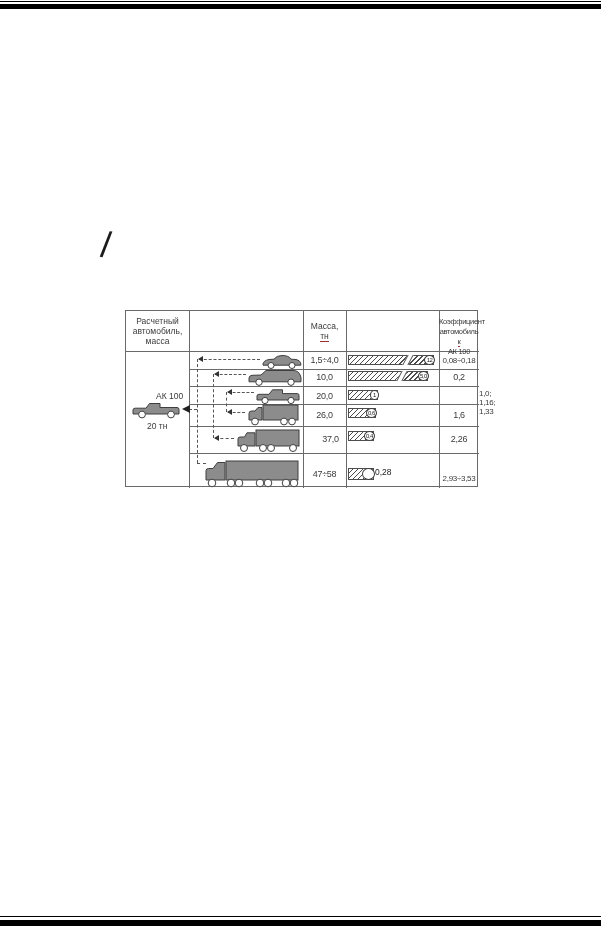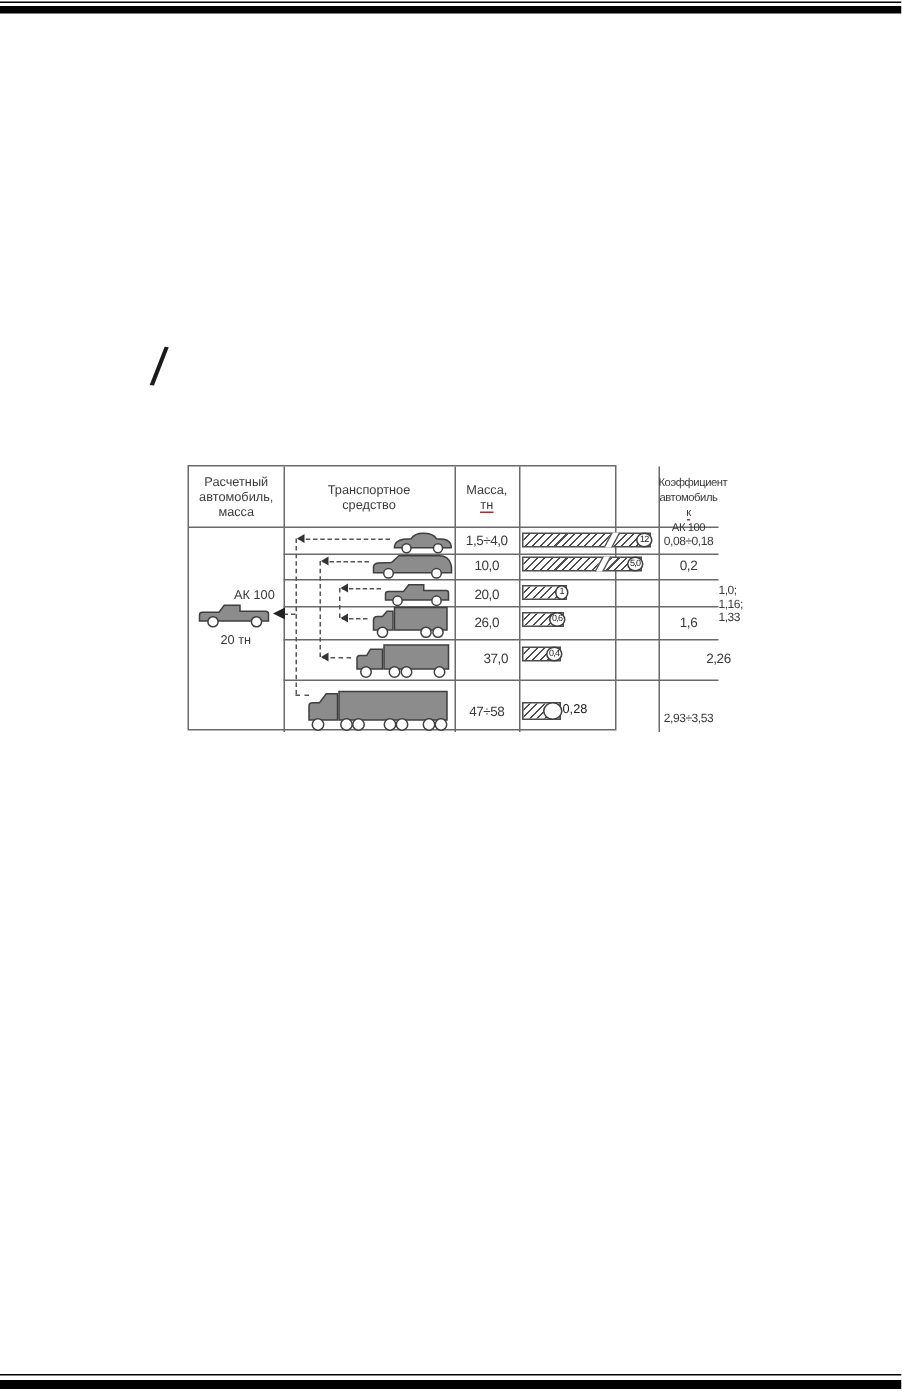--- a/index.html
+++ b/index.html
@@ -17,21 +17,21 @@
     font-family:"Liberation Sans",sans-serif;color:var(--text);
   }
   .abs{position:absolute;}
   .rule{position:absolute;left:0;width:601px;background:#000;}
   .slash{
     position:absolute;left:101px;top:224px;font-size:36px;font-weight:400;
     color:#1a1a1a;transform:rotate(6deg);
   }
   
   .tbl{
-    position:absolute;left:125px;top:310px;width:286px;height:177px;
+    position:absolute;left:125px;top:310px;width:353px;height:177px;
     border:1px solid var(--line_gray);font-size:8.5px;line-height:10px;
   }
   .vline{position:absolute;top:0;width:1px;height:177px;background:var(--line_gray);}
   .hline{position:absolute;height:1px;background:var(--line_gray);}
   .hcell{position:absolute;text-align:center;color:var(--text);}
   .u-red{border-bottom:1px solid var(--underline_red);}
   .u-green{border-bottom:1px solid var(--underline_green);}
   .val{position:absolute;text-align:center;font-size:9px;line-height:9px;letter-spacing:-0.3px;}
   
   .dash-h{position:absolute;height:0;border-top:1px dashed #555;}
@@ -81,24 +81,20 @@
   <div class="hline" style="left:63px;width:290px;top:75px;"></div>
   <div class="hline" style="left:63px;width:290px;top:93px;"></div>
   <div class="hline" style="left:63px;width:290px;top:115px;"></div>
   <div class="hline" style="left:63px;width:290px;top:142px;"></div>
 
   <div class="hcell" style="left:0;top:5px;width:63px;">
     <div>Расчетный</div>
     <div>автомобиль,</div>
     <div>масса</div>
   </div>
-  <div class="hcell" style="left:63px;top:10px;width:114px;">
-    <div>Транспортное</div>
-    <div>средство</div>
-  </div>
   <div class="hcell" style="left:177px;top:10px;width:43px;">
     <div>Масса,</div>
     <div><span class="u-red">тн</span></div>
   </div>
   <div class="hcell" style="left:313px;top:6px;width:40px;font-size:7.5px;letter-spacing:-0.3px;">
     <div>Коэффициент</div>
     <div><span>автомобиль</span>
          <span class="u-red">к</span></div>
     <div>АК 100</div>
   </div>
@@ -200,16 +196,16 @@
   </div>
   <div class="count-out" style="left:249px;top:157px;">0,28</div>
 
   <div class="val" style="left:313px;top:45px;width:40px;font-size:8px;">0,08÷0,18</div>
   <div class="val" style="left:313px;top:62px;width:40px;">0,2</div>
   <div class="val" style="left:313px;top:78px;width:40px;font-size:8px;padding-left:40px;">
     <div>1,0; 1,16;</div>
     <div>1,33</div>
   </div>
   <div class="val" style="left:313px;top:100px;width:40px;">1,6</div>
-  <div class="val" style="left:313px;top:124px;width:40px;margin-left:20px;">2,26</div>
+  <div class="val" style="left:313px;top:124px;width:40px;">2,26</div>
   <div class="val" style="left:313px;top:163px;width:40px;font-size:8px;">2,93÷3,53</div>
 
 </div>
 
 </body></html>

